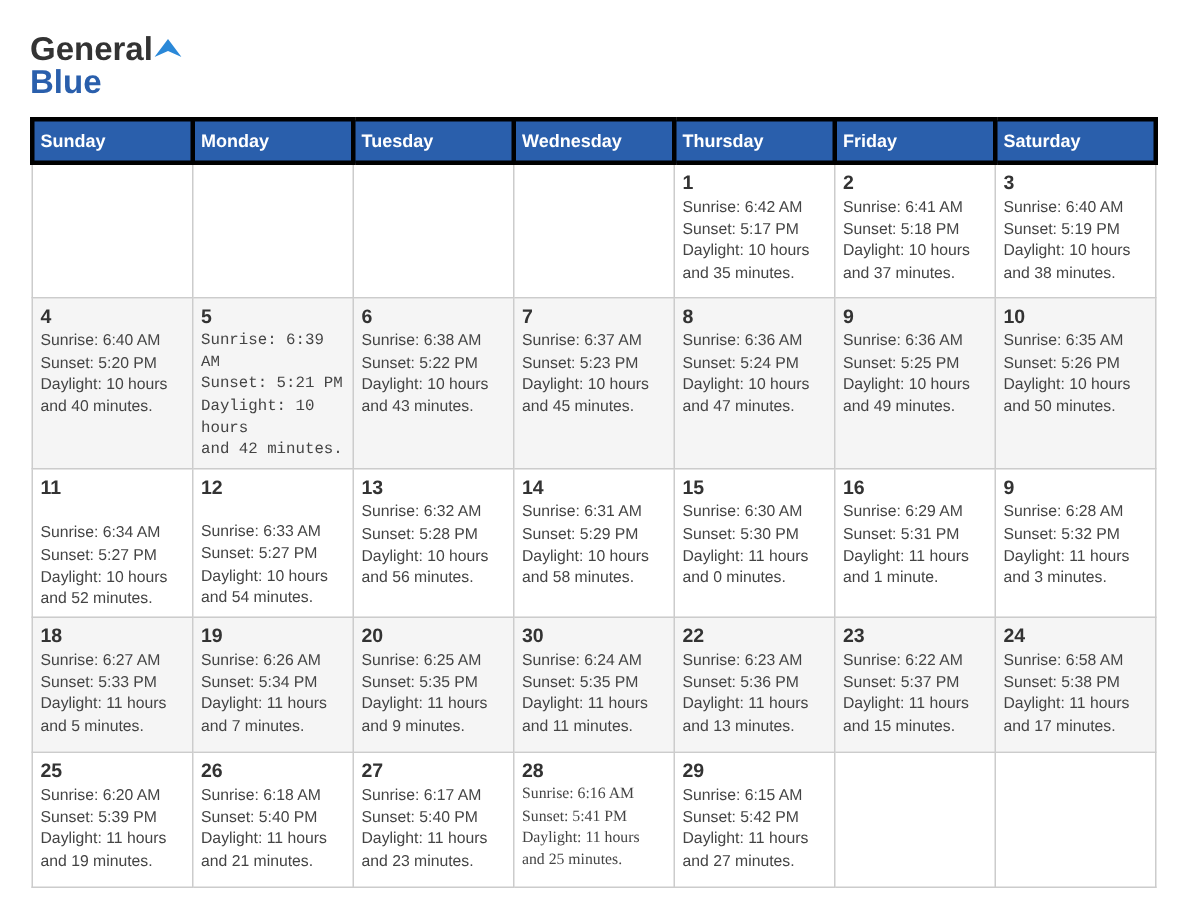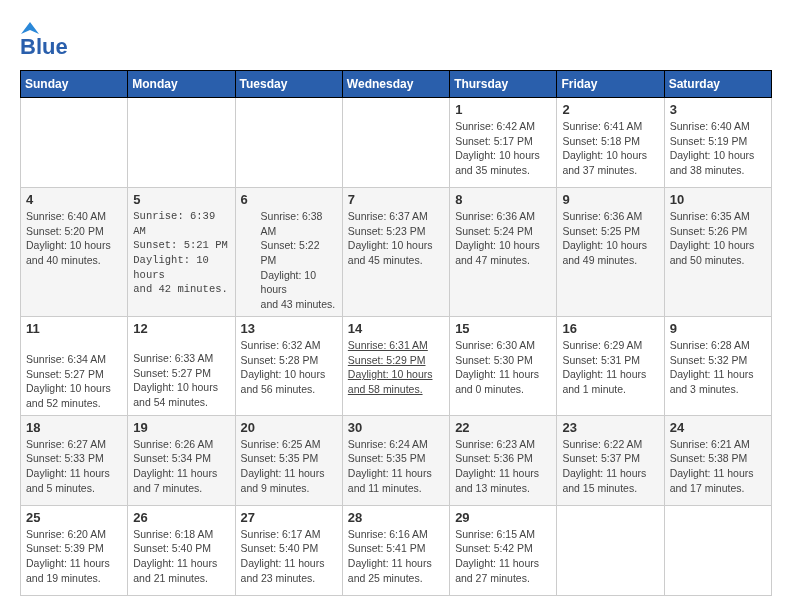--- a/index.html
+++ b/index.html
@@ -38,21 +38,21 @@
       border-collapse: collapse;
       font-size: 11px;
     }
     .calendar th {
       background-color: #2a5fac;
       color: #fff;
       padding: 6px 4px;
       text-align: left;
       font-size: 12px;
       font-weight: bold;
-      border: 1px solid #000000;
+      border: 3px solid #000000;
     }
     .calendar td {
       border: 1px solid #ccc;
       vertical-align: top;
       padding: 4px 5px;
       height: 90px;
       width: calc(100% / 7);
       background: #fff;
     }
     .calendar tr:nth-child(even) td {
@@ -73,20 +73,21 @@
     .empty-cell {
       background: #fff !important;
     }
   </style>
 </head>
 <body>
 
 <div class="header-area">
   <div class="logo">
     <div style="display:flex; align-items:center;">
+      <span style="font-size:22px; font-weight:bold; color:#333;">General</span>
       <svg width="18" height="18" viewBox="0 0 18 18" style="margin:0 1px;">
         <polygon points="9,2 18,14 9,10 0,14" fill="#2a88d8"></polygon>
       </svg>
     </div>
     <span style="font-size:22px; font-weight:bold; color:#2a5fac; margin-top:-4px;">Blue</span>
   </div>
   <div class="title-area">
     <div class="month-title"></div>
     <div class="location-title"></div>
   </div>
@@ -142,21 +143,21 @@
         </td>
         <td>
           <span class="day-number">5</span>
           <div class="day-info" style="white-space: pre-line; font-family: Liberation Mono, monospace;">Sunrise: 6:39 AM
 Sunset: 5:21 PM
 Daylight: 10 hours
 and 42 minutes.</div>
         </td>
         <td>
           <span class="day-number">6</span>
-          <div class="day-info" style="white-space: pre-line; margin-left: 20px;">Sunrise: 6:38 AM
+          <div class="day-info" style="white-space: pre-line;">Sunrise: 6:38 AM
 Sunset: 5:22 PM
 Daylight: 10 hours
 and 43 minutes.</div>
         </td>
         <td>
           <span class="day-number">7</span>
           <div class="day-info" style="white-space: pre-line;">Sunrise: 6:37 AM
 Sunset: 5:23 PM
 Daylight: 10 hours
 and 45 minutes.</div>
@@ -200,21 +201,21 @@
         </td>
         <td>
           <span class="day-number">13</span>
           <div class="day-info" style="white-space: pre-line;">Sunrise: 6:32 AM
 Sunset: 5:28 PM
 Daylight: 10 hours
 and 56 minutes.</div>
         </td>
         <td>
           <span class="day-number">14</span>
-          <div class="day-info" style="white-space: pre-line; text-decoration: underline;">Sunrise: 6:31 AM
+          <div class="day-info" style="white-space: pre-line;">Sunrise: 6:31 AM
 Sunset: 5:29 PM
 Daylight: 10 hours
 and 58 minutes.</div>
         </td>
         <td>
           <span class="day-number">15</span>
           <div class="day-info" style="white-space: pre-line;">Sunrise: 6:30 AM
 Sunset: 5:30 PM
 Daylight: 11 hours
 and 0 minutes.</div>
@@ -272,21 +273,21 @@
         </td>
         <td>
           <span class="day-number">23</span>
           <div class="day-info" style="white-space: pre-line;">Sunrise: 6:22 AM
 Sunset: 5:37 PM
 Daylight: 11 hours
 and 15 minutes.</div>
         </td>
         <td>
           <span class="day-number">24</span>
-          <div class="day-info" style="white-space: pre-line;">Sunrise: 6:21 AM
+          <div class="day-info" style="white-space: pre-line;">Sunrise: 6:58 AM
 Sunset: 5:38 PM
 Daylight: 11 hours
 and 17 minutes.</div>
         </td>
       </tr>
       <tr>
         <td>
           <span class="day-number">25</span>
           <div class="day-info" style="white-space: pre-line;">Sunrise: 6:20 AM
 Sunset: 5:39 PM
@@ -302,21 +303,21 @@
         </td>
         <td>
           <span class="day-number">27</span>
           <div class="day-info" style="white-space: pre-line;">Sunrise: 6:17 AM
 Sunset: 5:40 PM
 Daylight: 11 hours
 and 23 minutes.</div>
         </td>
         <td>
           <span class="day-number">28</span>
-          <div class="day-info" style="white-space: pre-line;">Sunrise: 6:16 AM
+          <div class="day-info" style="white-space: pre-line; font-family: Liberation Serif, serif;">Sunrise: 6:16 AM
 Sunset: 5:41 PM
 Daylight: 11 hours
 and 25 minutes.</div>
         </td>
         <td>
           <span class="day-number">29</span>
           <div class="day-info" style="white-space: pre-line;">Sunrise: 6:15 AM
 Sunset: 5:42 PM
 Daylight: 11 hours
 and 27 minutes.</div>

